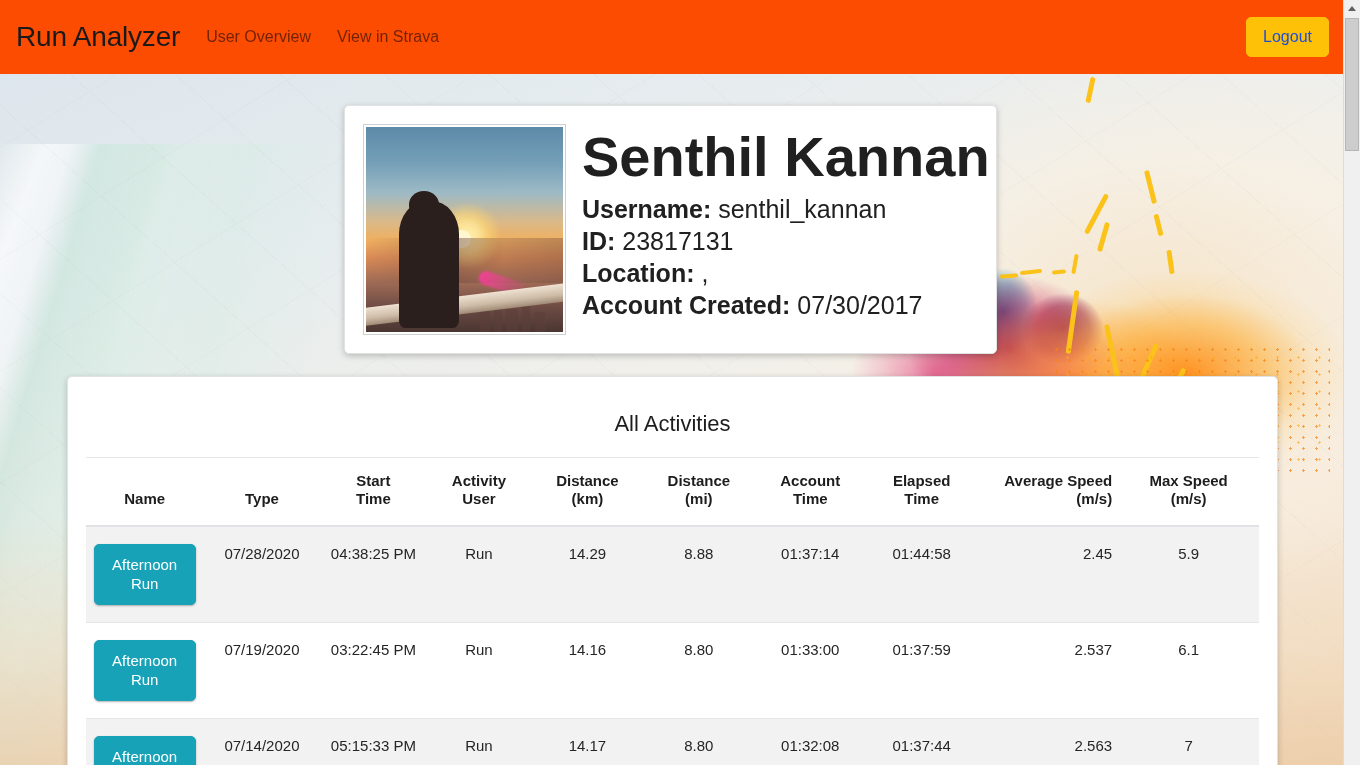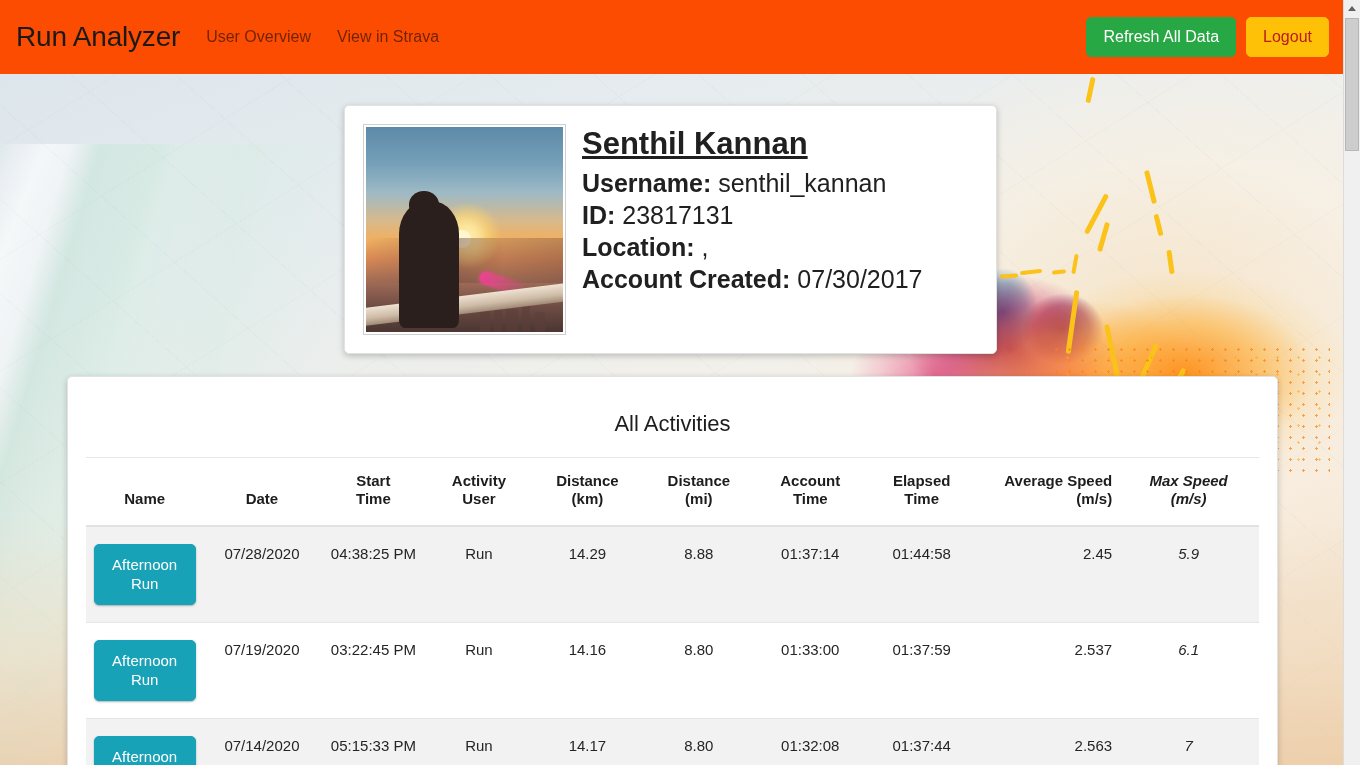--- a/index.html
+++ b/index.html
@@ -57,21 +57,21 @@
     line-height: 1.3;
   }
   #refresh-btn {
     background: #28a745;
     color: #ffffff;
     border-color: #28a745;
     margin-right: 10px;
   }
   #logout-btn {
     background: #ffc107;
-    color: #b91c1c;
+    color: #1d4ed8;
     border-color: #ffc107;
   }
 
   
   #hero {
     position: absolute;
     top: 74px; left: 0;
     width: 1343px;
     height: 691px;
     overflow: hidden;
@@ -216,27 +216,26 @@
     transform: rotate(18deg);
     border-radius: 8px;
     filter: blur(1px);
   }
   #profile-info {
     flex: 1 1 auto;
     padding-top: 4px;
     min-width: 0;
   }
   #profile-name {
-    font-size: 31px;
+    font-size: 56px;
     font-weight: 700;
     color: #202020;
     line-height: 1.05;
     margin-bottom: 6px;
     white-space: nowrap;
-    text-decoration: underline;
   }
   .profile-line {
     font-size: 25px;
     color: #202020;
     line-height: 1.28;
     white-space: nowrap;
   }
   .profile-line b { font-weight: 700; }
   .profile-line span { font-weight: 400; }
 
@@ -298,21 +297,21 @@
   
   .c-name  { width: 10.0%; }
   .c-date  { width: 10.0%; }
   .c-start { width: 9.0%; }
   .c-type  { width: 9.0%; }
   .c-dkm   { width: 9.5%; }
   .c-dmi   { width: 9.5%; }
   .c-mov   { width: 9.5%; }
   .c-elap  { width: 9.5%; }
   .c-avg   { width: 12.0%; text-align: right; }
-  .c-max   { width: 12.0%; font-style: italic; }
+  .c-max   { width: 12.0%; }
 
   
   #scrollbar {
     position: absolute;
     top: 0; right: 0;
     width: 17px; height: 765px;
     background: #f0f0f0;
     border-left: 1px solid #dcdcdc;
     z-index: 40;
   }
@@ -339,21 +338,20 @@
 </head>
 <body>
 
 <div id="page">
 
   <div id="navbar">
     <div id="brand">Run Analyzer</div>
     <a class="nav-link" href="#">User Overview</a>
     <a class="nav-link" href="#">View in Strava</a>
     <div id="nav-spacer"></div>
-    <button class="nav-btn" id="refresh-btn">Refresh All Data</button>
     <button class="nav-btn" id="logout-btn">Logout</button>
   </div>
 
   <div id="hero">
     <div id="hero-art"></div>
     <div id="hero-streaks"></div>
     <div id="hero-ribbons">
       <i style="left:1088px; top:3px;  width:5px;  height:26px; transform:rotate(12deg);"></i>
       <i style="left:1148px; top:96px; width:5px;  height:34px; transform:rotate(-14deg);"></i>
       <i style="left:1156px; top:140px;width:5px;  height:22px; transform:rotate(-14deg);"></i>
@@ -413,21 +411,21 @@
       </div>
     </div>
   </div>
 
   <div id="activities-card">
     <div id="activities-title">All Activities</div>
     <table>
       <thead>
         <tr>
           <th class="c-name"><span>Name</span></th>
-          <th class="c-date"><span>Date</span></th>
+          <th class="c-date"><span>Type</span></th>
           <th class="c-start"><span>Start</span><br><span>Time</span></th>
           <th class="c-type"><span>Activity</span><br><span>User</span></th>
           <th class="c-dkm"><span>Distance</span><br><span>(km)</span></th>
           <th class="c-dmi"><span>Distance</span><br><span>(mi)</span></th>
           <th class="c-mov"><span>Account</span><br><span>Time</span></th>
           <th class="c-elap"><span>Elapsed</span><br><span>Time</span></th>
           <th class="c-avg"><span>Average Speed</span><br><span>(m/s)</span></th>
           <th class="c-max"><span>Max Speed</span><br><span>(m/s)</span></th>
         </tr>
       </thead>

